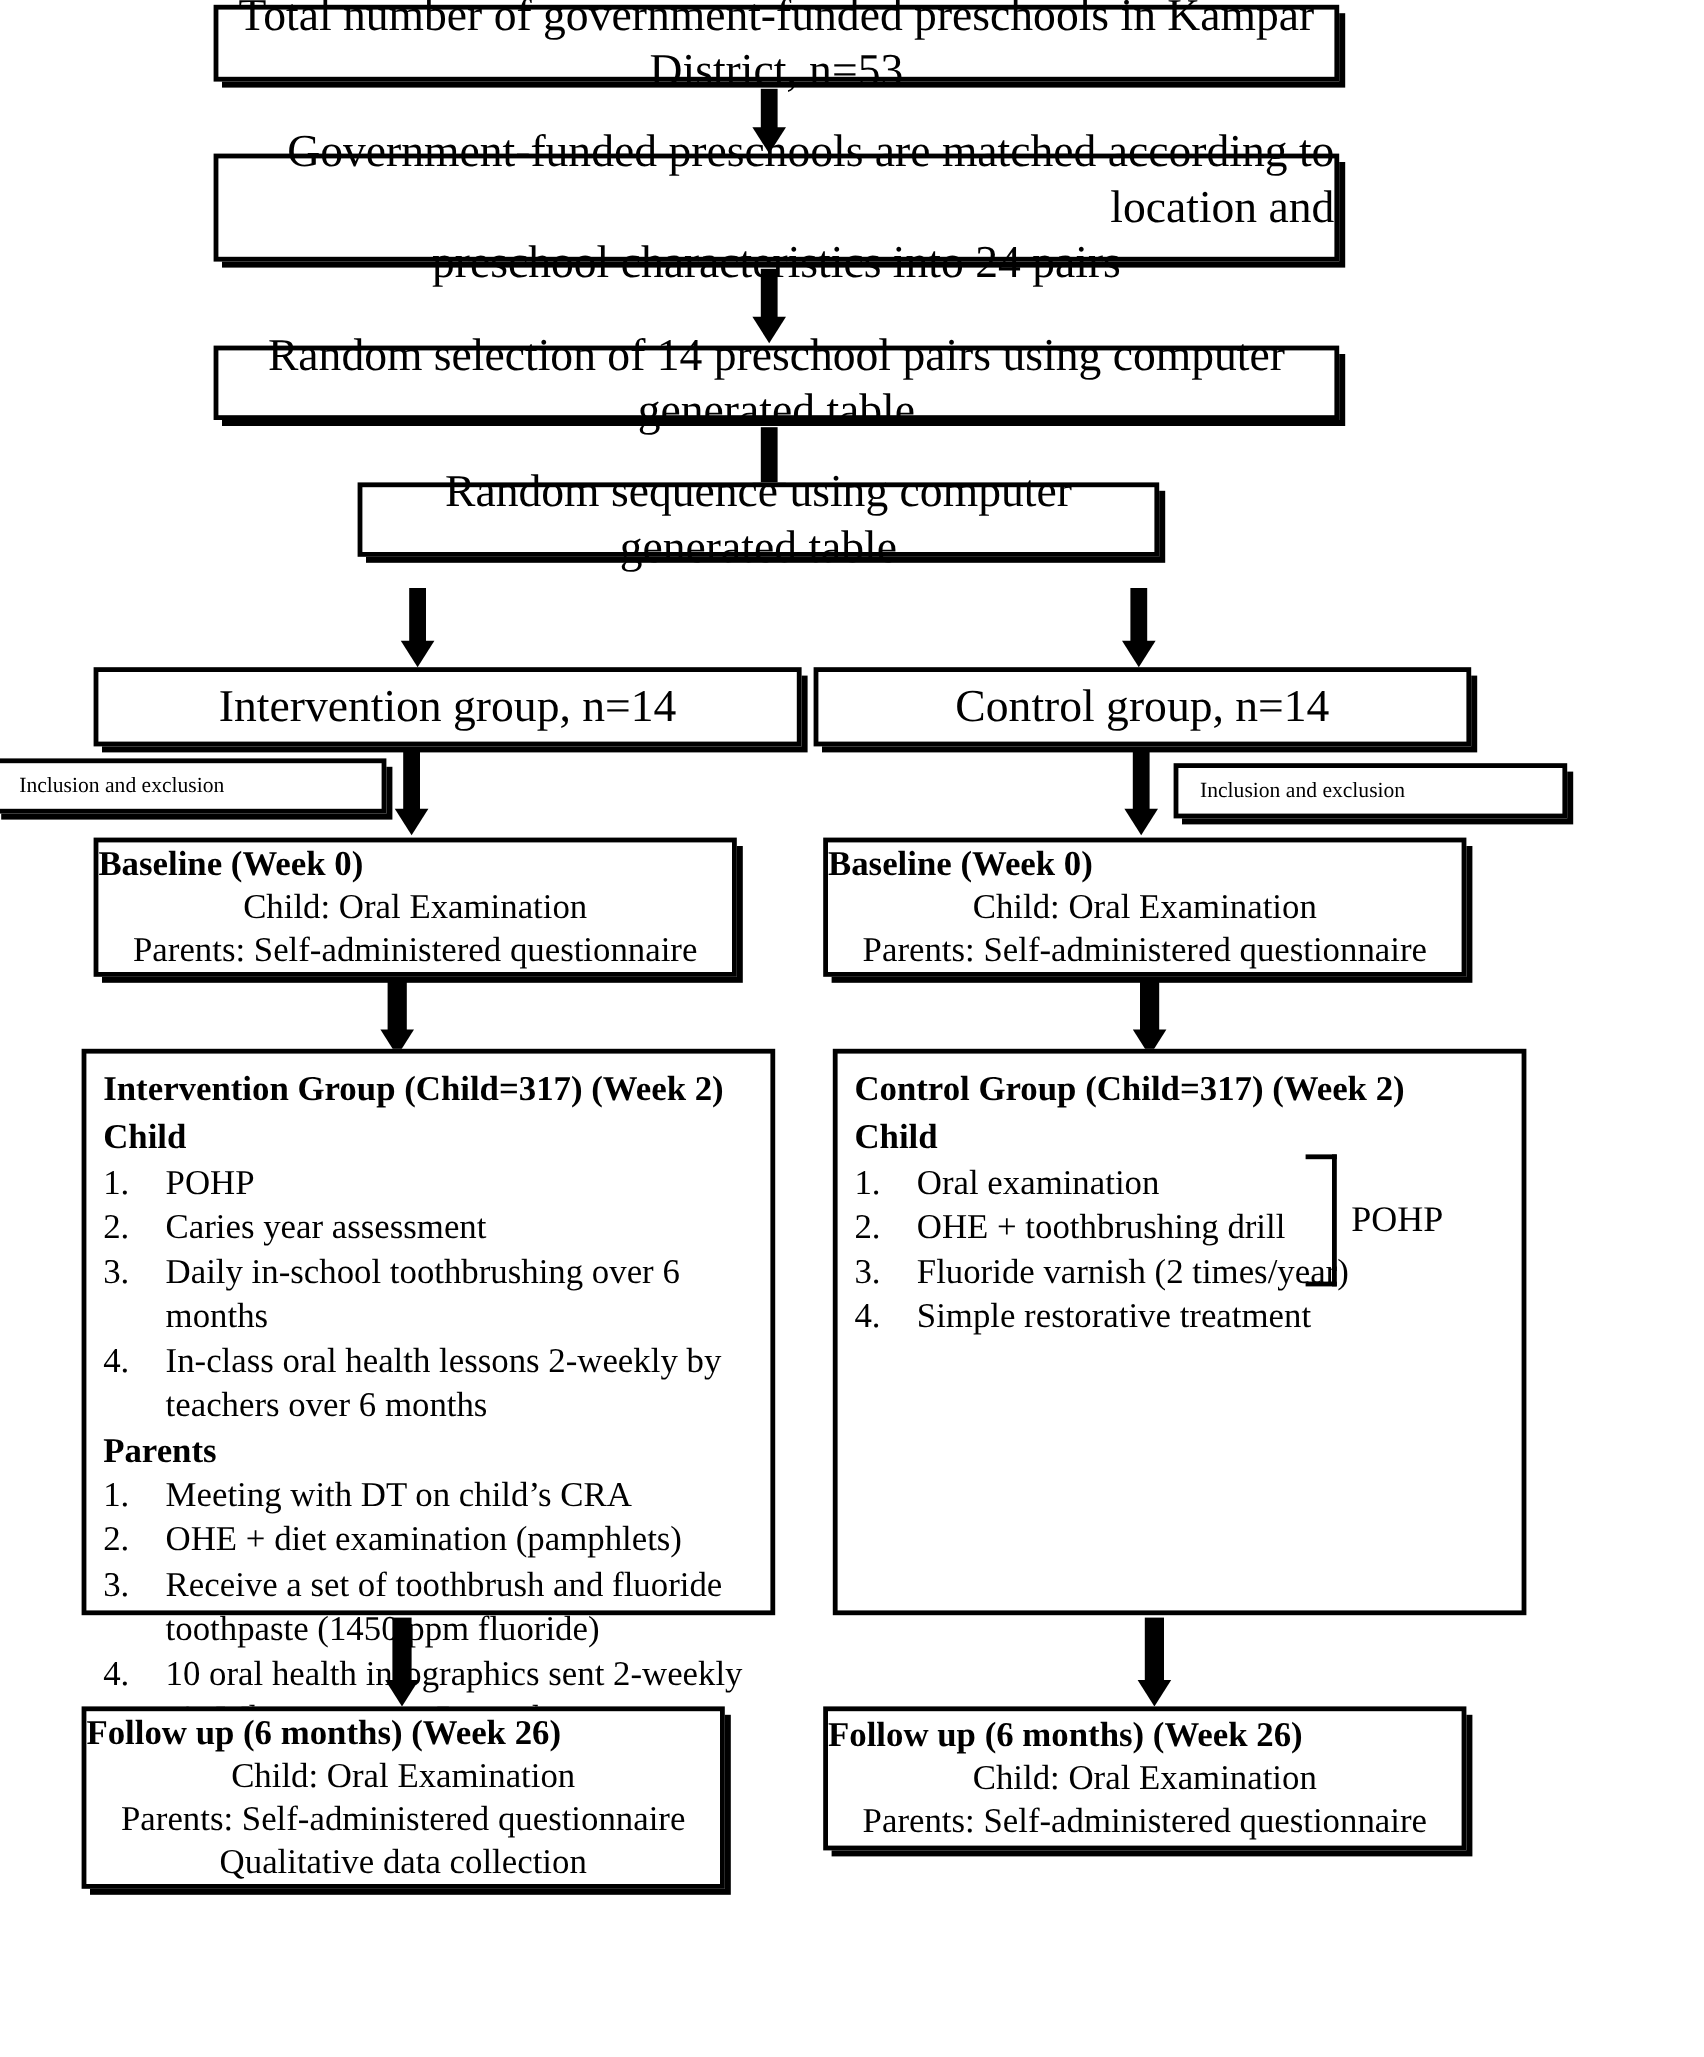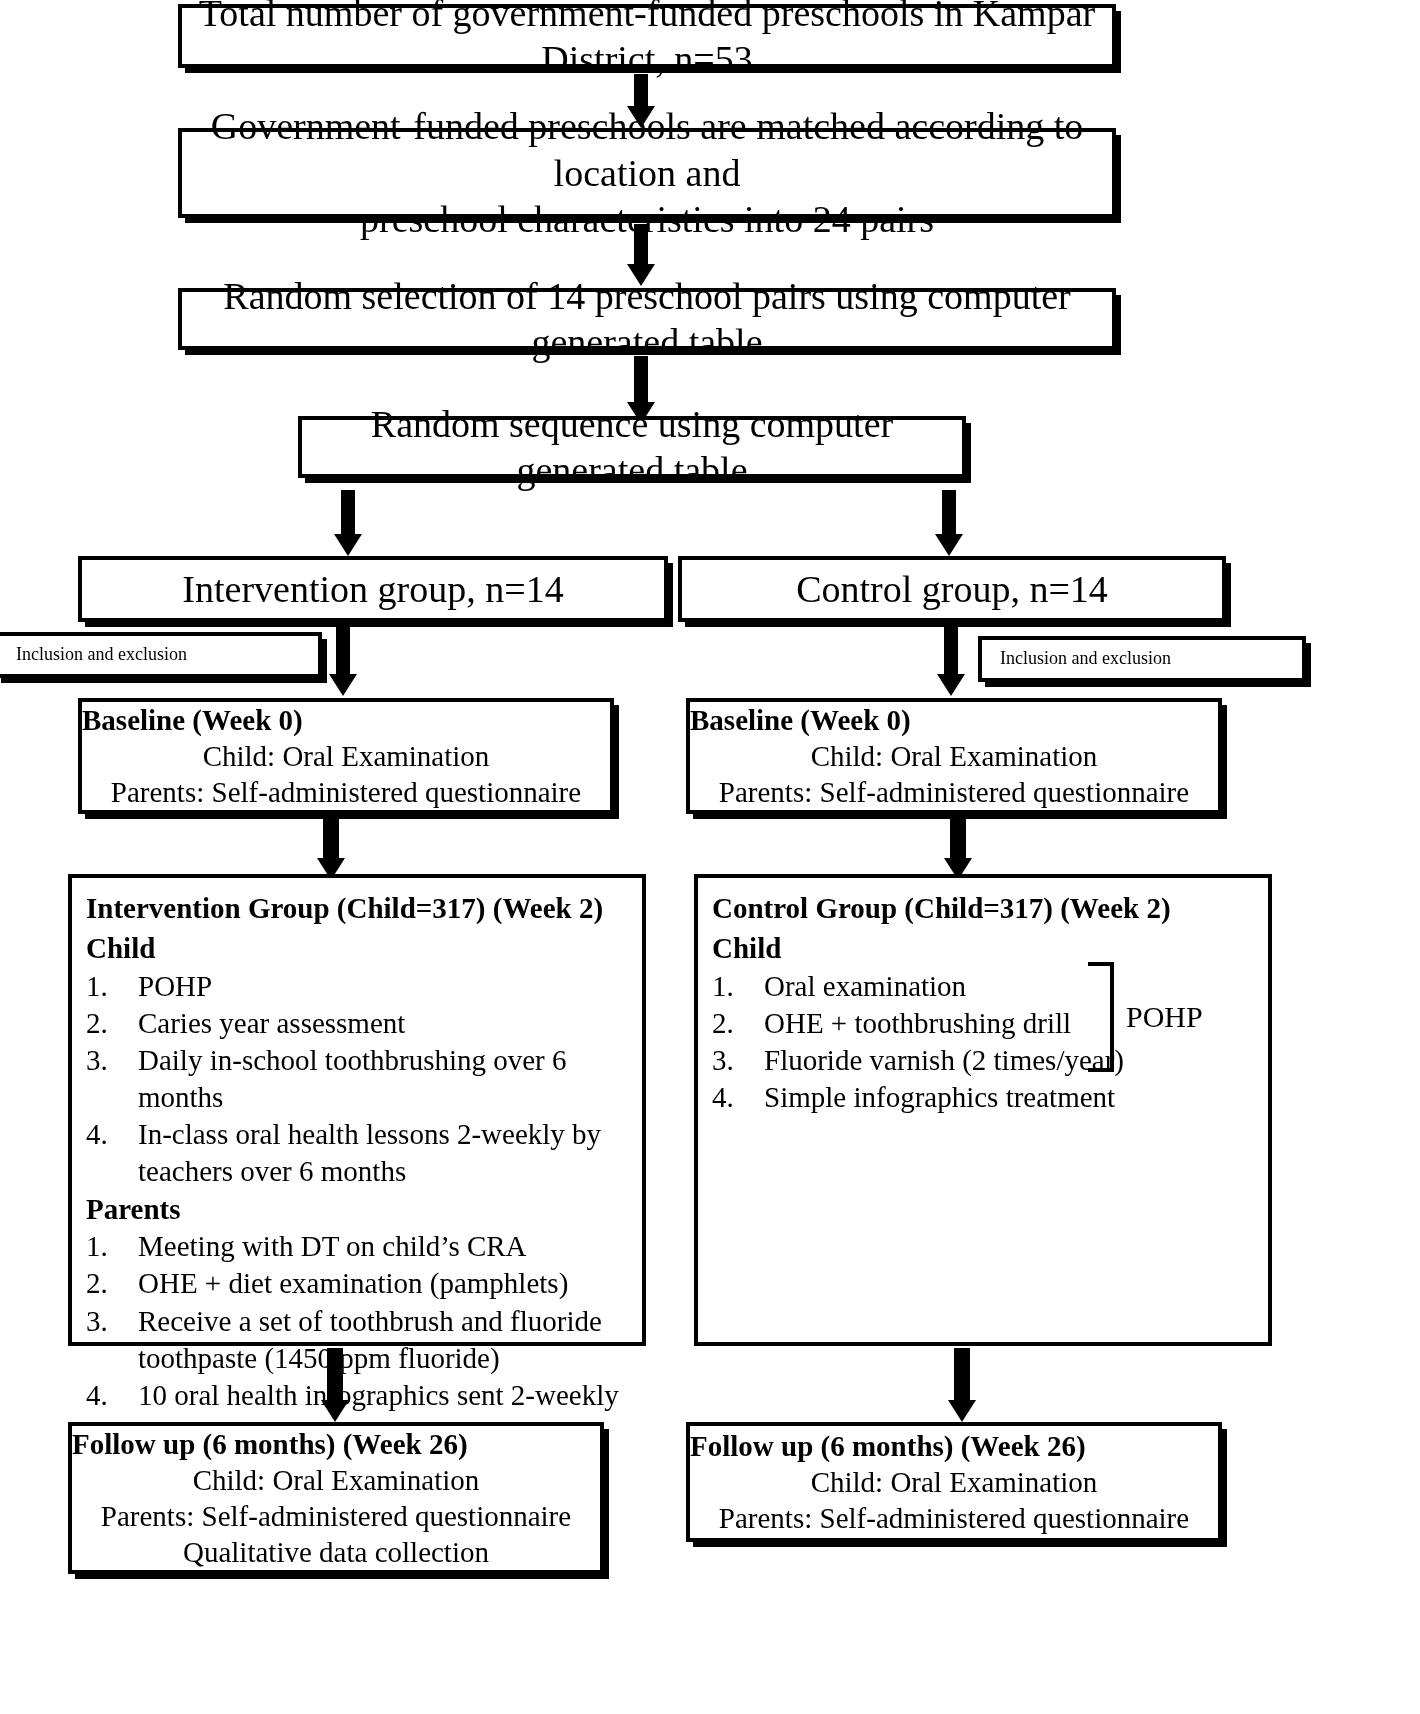--- a/index.html
+++ b/index.html
@@ -127,40 +127,40 @@
 
   <div class="box box-ctr" style="left:178px; top:4px; width:938px; height:64px;">
     <div class="t f30">Total number of government-funded preschools in Kampar District, n=53</div>
   </div>
 
   <div class="arrow" style="left:634px; top:74px; width:14px; height:54px;">
     <div class="shaft" style="height:34px;"></div>
     <div class="head"></div>
   </div>
 
-  <div class="box box-ctr" style="left:178px; top:128px; width:938px; height:90px;">
+  <div class="box box-ctr" style="left:178px; top:128px; width:938px; height:90px;text-align:right;">
     <div class="t f30">Government-funded preschools are matched according to location and</div>
     <div class="t f30">preschool characteristics into 24 pairs</div>
   </div>
 
   <div class="arrow" style="left:634px; top:224px; width:14px; height:62px;">
     <div class="shaft" style="height:42px;"></div>
     <div class="head"></div>
   </div>
 
   <div class="box box-ctr" style="left:178px; top:288px; width:938px; height:62px;">
     <div class="t f30">Random selection of 14 preschool pairs using computer generated table</div>
   </div>
 
   <div class="arrow" style="left:634px; top:356px; width:14px; height:68px;">
     <div class="shaft" style="height:48px;"></div>
     <div class="head"></div>
   </div>
 
-  <div class="box box-ctr" style="left:298px; top:416px; width:668px; height:62px;">
+  <div class="box box-ctr" style="left:298px; top:402px; width:668px; height:62px;">
     <div class="t f30">Random sequence using computer generated table</div>
   </div>
 
   <div class="arrow" style="left:341px; top:490px; width:14px; height:66px;">
     <div class="shaft" style="height:46px;"></div>
     <div class="head"></div>
   </div>
   <div class="arrow" style="left:942px; top:490px; width:14px; height:66px;">
     <div class="shaft" style="height:46px;"></div>
     <div class="head"></div>
@@ -265,21 +265,21 @@
       <li>
         <span class="num">2.</span>
         <span class="txt">OHE + toothbrushing drill</span>
       </li>
       <li>
         <span class="num">3.</span>
         <span class="txt">Fluoride varnish (2 times/year)</span>
       </li>
       <li>
         <span class="num">4.</span>
-        <span class="txt">Simple infographics treatment</span>
+        <span class="txt">Simple restorative treatment</span>
       </li>
     </ol>
   </div>
 
   <div class="bracket" style="left:1088px; top:962px; height:110px;"></div>
   <div class="pohp-label" style="left:1126px; top:1000px;">POHP</div>
 
   <div class="arrow" style="left:327px; top:1348px; width:16px; height:74px;">
     <div class="shaft" style="height:54px;"></div>
     <div class="head"></div>

